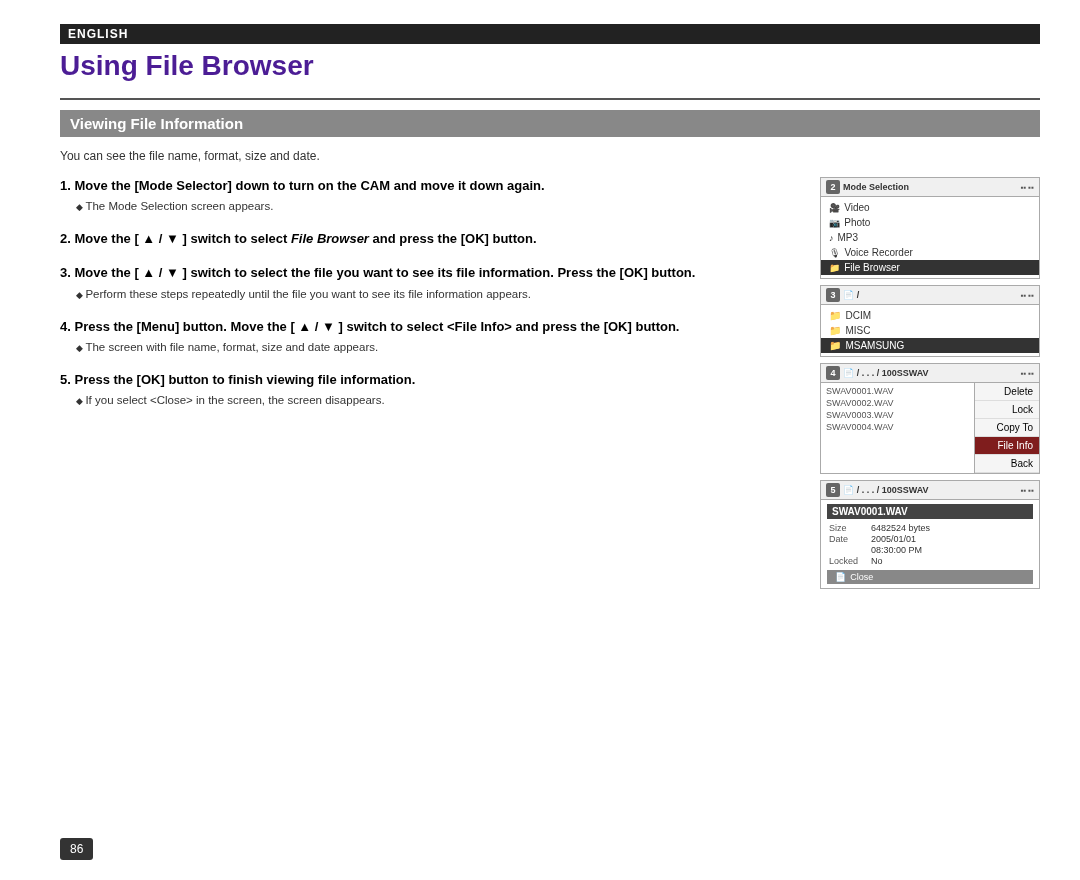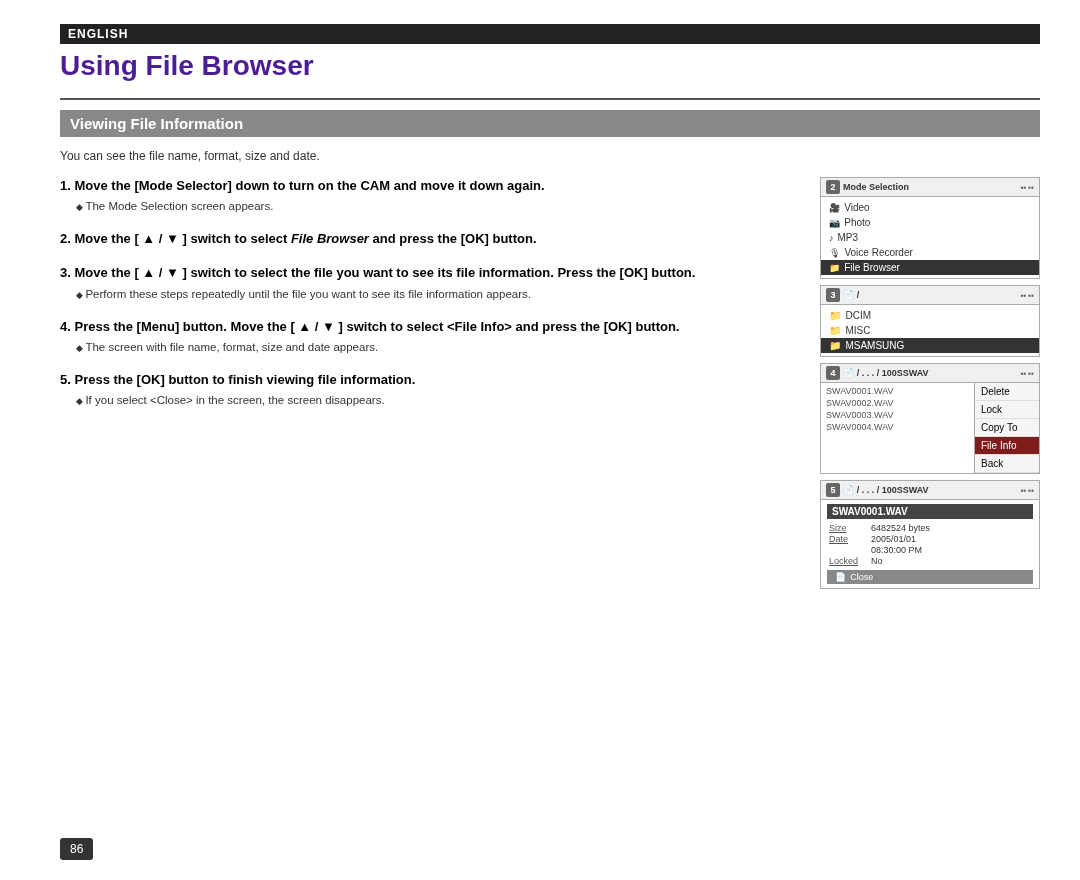--- a/index.html
+++ b/index.html
@@ -198,20 +198,21 @@
       padding: 1px 5px;
       font-size: 9px;
       color: #555;
     }
 
     .context-menu-col {
       width: 65px;
       border-left: 1px solid #aaa;
       display: flex;
       flex-direction: column;
+      text-align: right;
     }
 
     .ctx-item {
       padding: 3px 6px;
       font-size: 10px;
       color: #000;
       border-bottom: 1px solid #ddd;
       background: #f5f5f5;
     }
 
@@ -238,21 +239,20 @@
       display: flex;
       font-size: 9px;
       color: #333;
       margin-bottom: 1px;
       padding: 0 2px;
     }
 
     .file-info-label {
       width: 42px;
       color: #555;
-      text-decoration: underline;
     }
 
     .file-info-value {
       color: #333;
     }
 
     .close-btn {
       background: #888;
       color: #fff;
       font-size: 9px;

